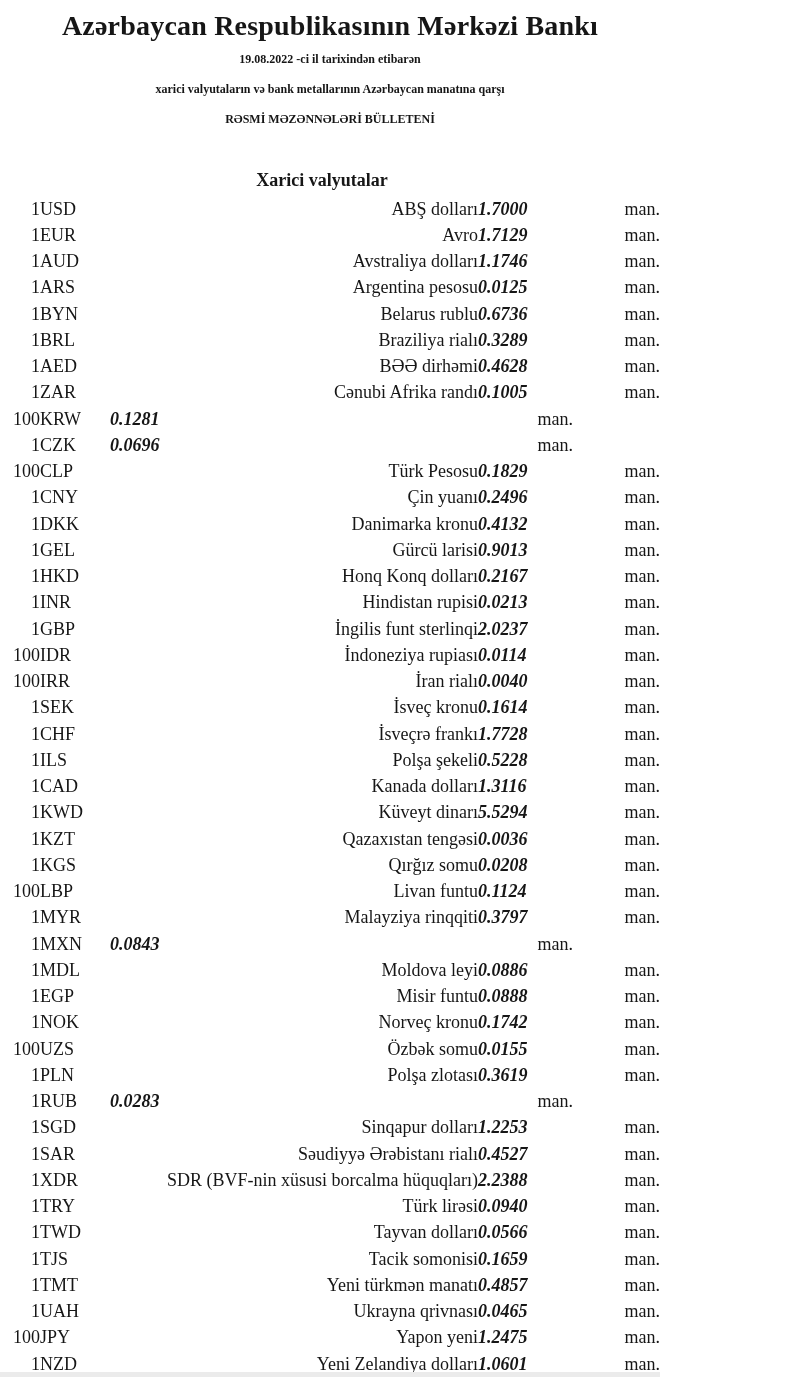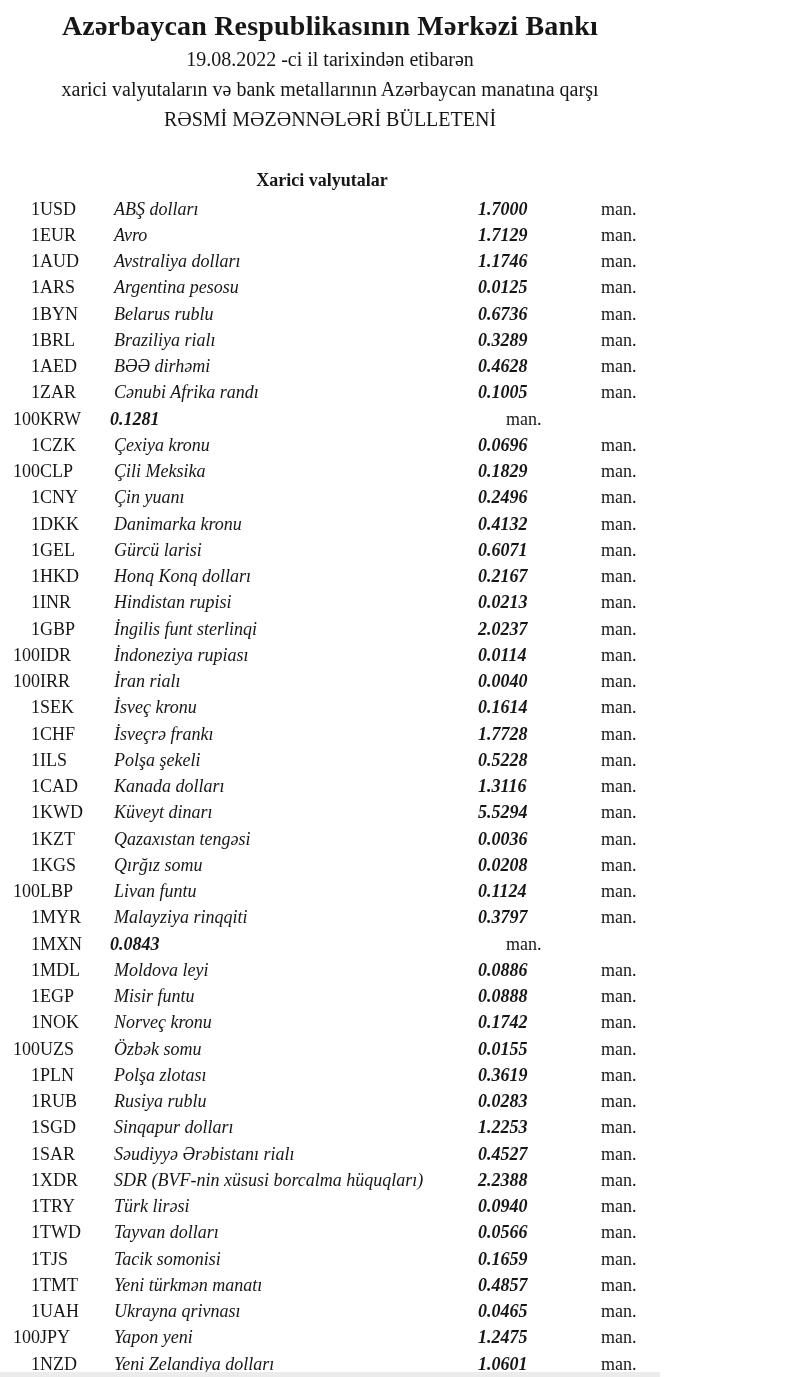--- a/index.html
+++ b/index.html
@@ -19,46 +19,46 @@
   .doc-header { text-align: center; }
   .bank-name {
     margin: 8px 0 0 0;
     font-size: 28px;
     line-height: 36px;
     font-weight: bold;
     letter-spacing: 0.2px;
   }
   .sub {
     margin: 0;
-    font-size: 20px;
+    font-size: 12px;
     line-height: 30px;
-    font-weight: normal;
+    font-weight: bold;
   }
   .section-title {
     margin: 34px 16px 0 0;
     text-align: center;
     font-size: 18px;
     line-height: 24px;
     font-weight: bold;
   }
   .rates-table {
     margin-top: 4px;
   }
   .rate-row {
     display: grid;
     grid-template-columns: 40px 70px 1fr 95px 87px;
     height: 26.25px;
     align-items: center;
     font-size: 18px;
   }
   .cell-qty   { text-align: right; }
   .cell-code  { }
-  .cell-name  { text-align: left; padding-left: 4px; white-space: nowrap; font-style: italic; }
+  .cell-name  { text-align: right; padding-left: 4px; white-space: nowrap; }
   .cell-rate  { text-align: left; font-weight: bold; font-style: italic; }
-  .cell-unit  { text-align: left; padding-left: 28px; }
+  .cell-unit  { text-align: right; padding-left: 28px; }
   .bottom-strip {
     position: absolute;
     left: 0;
     bottom: 0;
     width: 100%;
     height: 5px;
     background: #ebebeb;
   }
 </style>
 </head>
@@ -135,28 +135,27 @@
       </div>
       <div class="rate-row">
         <span class="cell-qty">100</span>
         <span class="cell-code">KRW</span>
         <span class="cell-rate">0.1281</span>
         <span class="cell-unit">man.</span>
       </div>
       <div class="rate-row">
         <span class="cell-qty">1</span>
         <span class="cell-code">CZK</span>
-        <span class="cell-name">Çexiya kronu</span>
         <span class="cell-rate">0.0696</span>
         <span class="cell-unit">man.</span>
       </div>
       <div class="rate-row">
         <span class="cell-qty">100</span>
         <span class="cell-code">CLP</span>
-        <span class="cell-name">Çili Meksika</span>
+        <span class="cell-name">Türk Pesosu</span>
         <span class="cell-rate">0.1829</span>
         <span class="cell-unit">man.</span>
       </div>
       <div class="rate-row">
         <span class="cell-qty">1</span>
         <span class="cell-code">CNY</span>
         <span class="cell-name">Çin yuanı</span>
         <span class="cell-rate">0.2496</span>
         <span class="cell-unit">man.</span>
       </div>
@@ -164,21 +163,21 @@
         <span class="cell-qty">1</span>
         <span class="cell-code">DKK</span>
         <span class="cell-name">Danimarka kronu</span>
         <span class="cell-rate">0.4132</span>
         <span class="cell-unit">man.</span>
       </div>
       <div class="rate-row">
         <span class="cell-qty">1</span>
         <span class="cell-code">GEL</span>
         <span class="cell-name">Gürcü larisi</span>
-        <span class="cell-rate">0.6071</span>
+        <span class="cell-rate">0.9013</span>
         <span class="cell-unit">man.</span>
       </div>
       <div class="rate-row">
         <span class="cell-qty">1</span>
         <span class="cell-code">HKD</span>
         <span class="cell-name">Honq Konq dolları</span>
         <span class="cell-rate">0.2167</span>
         <span class="cell-unit">man.</span>
       </div>
       <div class="rate-row">
@@ -309,21 +308,20 @@
       <div class="rate-row">
         <span class="cell-qty">1</span>
         <span class="cell-code">PLN</span>
         <span class="cell-name">Polşa zlotası</span>
         <span class="cell-rate">0.3619</span>
         <span class="cell-unit">man.</span>
       </div>
       <div class="rate-row">
         <span class="cell-qty">1</span>
         <span class="cell-code">RUB</span>
-        <span class="cell-name">Rusiya rublu</span>
         <span class="cell-rate">0.0283</span>
         <span class="cell-unit">man.</span>
       </div>
       <div class="rate-row">
         <span class="cell-qty">1</span>
         <span class="cell-code">SGD</span>
         <span class="cell-name">Sinqapur dolları</span>
         <span class="cell-rate">1.2253</span>
         <span class="cell-unit">man.</span>
       </div>

